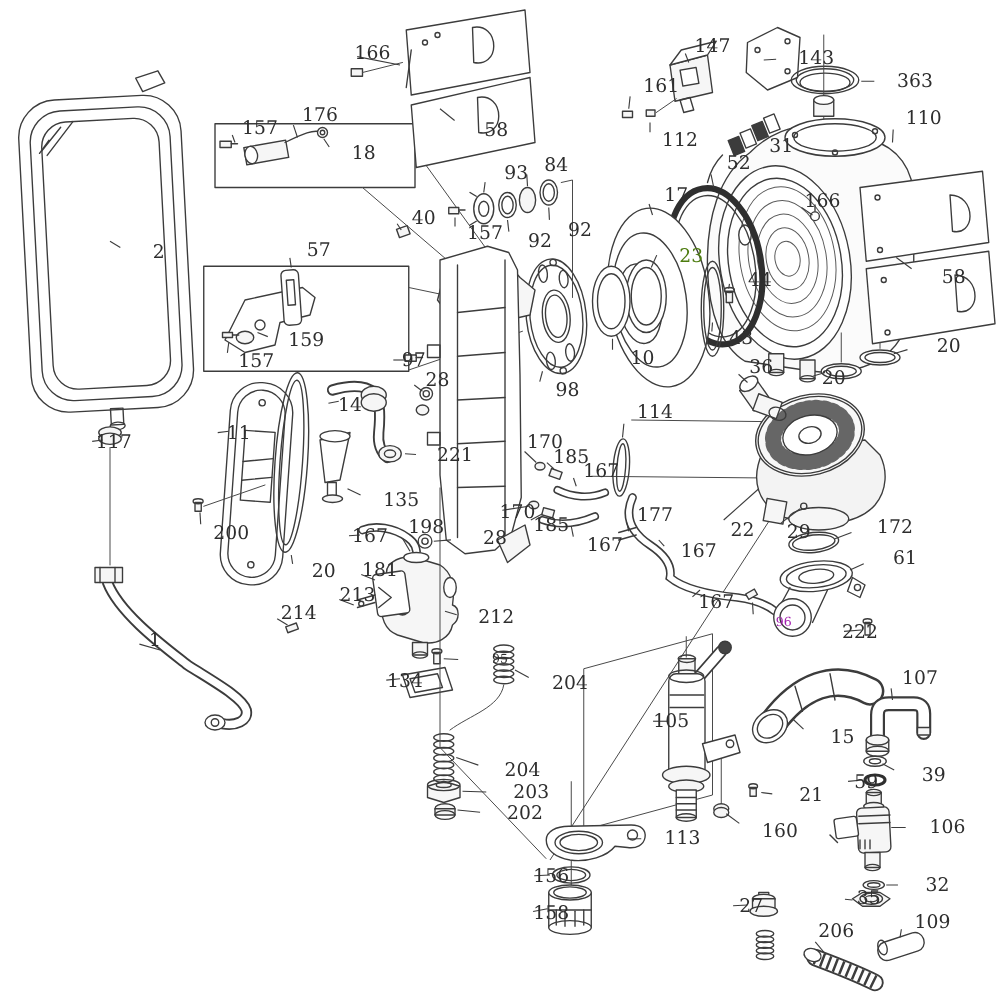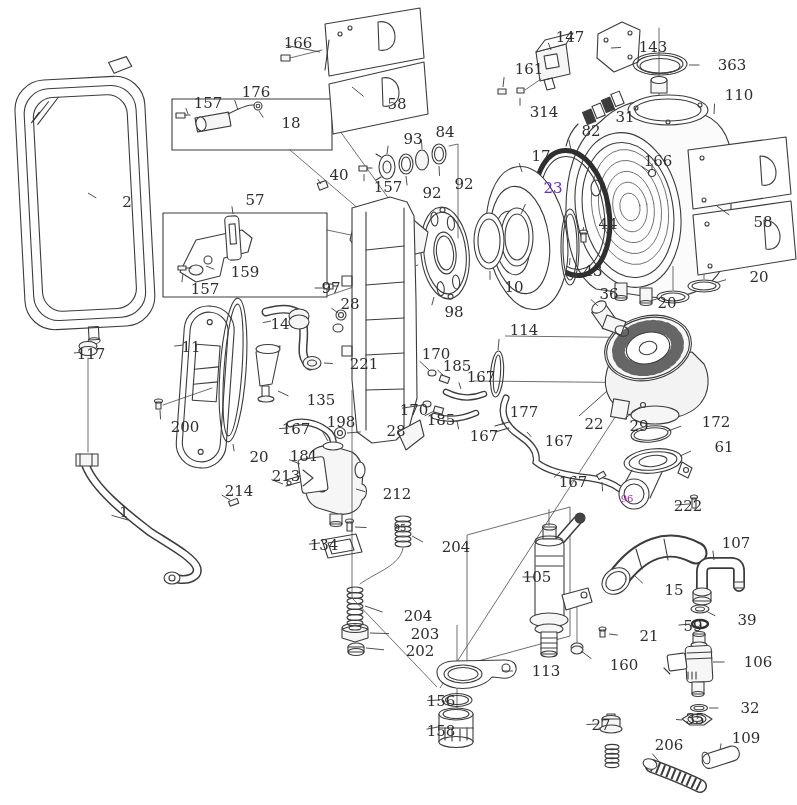--- a/index.html
+++ b/index.html
@@ -616,33 +616,33 @@
 <div id="label-layer">
       <span class="callout" style="left: 274px; top: 43px; color: rgb(46, 46, 46); font-size: 15px;">166</span>
       <span class="callout" style="left: 373px; top: 104px; color: rgb(46, 46, 46); font-size: 15px;">58</span>
       <span class="callout" style="left: 232px; top: 92px; color: rgb(46, 46, 46); font-size: 15px;">176</span>
       <span class="callout" style="left: 184px; top: 103px; color: rgb(46, 46, 46); font-size: 15px;">157</span>
       <span class="callout" style="left: 267px; top: 123px; color: rgb(46, 46, 46); font-size: 15px;">18</span>
       <span class="callout" style="left: 546px; top: 37px; color: rgb(46, 46, 46); font-size: 15px;">147</span>
       <span class="callout" style="left: 629px; top: 47px; color: rgb(46, 46, 46); font-size: 15px;">143</span>
       <span class="callout" style="left: 708px; top: 65px; color: rgb(46, 46, 46); font-size: 15px;">363</span>
       <span class="callout" style="left: 505px; top: 69px; color: rgb(46, 46, 46); font-size: 15px;">161</span>
-      <span class="callout" style="left: 520px; top: 112px; color: rgb(46, 46, 46); font-size: 15px;">314</span>
+      <span class="callout" style="left: 520px; top: 112px; color: rgb(46, 46, 46); font-size: 15px;">112</span>
       <span class="callout" style="left: 715px; top: 95px; color: rgb(46, 46, 46); font-size: 15px;">110</span>
-      <span class="callout" style="left: 567px; top: 131px; color: rgb(46, 46, 46); font-size: 15px;">82</span>
+      <span class="callout" style="left: 567px; top: 131px; color: rgb(46, 46, 46); font-size: 15px;">52</span>
       <span class="callout" style="left: 601px; top: 117px; color: rgb(46, 46, 46); font-size: 15px;">31</span>
       <span class="callout" style="left: 634px; top: 161px; color: rgb(46, 46, 46); font-size: 15px;">166</span>
       <span class="callout" style="left: 389px; top: 139px; color: rgb(46, 46, 46); font-size: 15px;">93</span>
       <span class="callout" style="left: 421px; top: 132px; color: rgb(46, 46, 46); font-size: 15px;">84</span>
       <span class="callout" style="left: 408px; top: 193px; color: rgb(46, 46, 46); font-size: 15px;">92</span>
       <span class="callout" style="left: 440px; top: 184px; color: rgb(46, 46, 46); font-size: 15px;">92</span>
       <span class="callout" style="left: 364px; top: 187px; color: rgb(46, 46, 46); font-size: 15px;">157</span>
       <span class="callout" style="left: 315px; top: 175px; color: rgb(46, 46, 46); font-size: 15px;">40</span>
       <span class="callout" style="left: 517px; top: 156px; color: rgb(46, 46, 46); font-size: 15px;">17</span>
-      <span class="callout" style="left: 529px; top: 188px; color: #6d28d9; font-size: 15px;">23</span>
+      <span class="callout" style="left: 529px; top: 205px; color: #4d7c0f; font-size: 15px;">23</span>
       <span class="callout" style="left: 584px; top: 224px; color: rgb(46, 46, 46); font-size: 15px;">44</span>
       <span class="callout" style="left: 569px; top: 271px; color: rgb(46, 46, 46); font-size: 15px;">43</span>
       <span class="callout" style="left: 739px; top: 222px; color: rgb(46, 46, 46); font-size: 15px;">58</span>
       <span class="callout" style="left: 735px; top: 277px; color: rgb(46, 46, 46); font-size: 15px;">20</span>
       <span class="callout" style="left: 643px; top: 303px; color: rgb(46, 46, 46); font-size: 15px;">20</span>
       <span class="callout" style="left: 585px; top: 294px; color: rgb(46, 46, 46); font-size: 15px;">36</span>
       <span class="callout" style="left: 103px; top: 202px; color: rgb(46, 46, 46); font-size: 15px;">2</span>
       <span class="callout" style="left: 67px; top: 354px; color: rgb(46, 46, 46); font-size: 15px;">117</span>
       <span class="callout" style="left: 231px; top: 200px; color: rgb(46, 46, 46); font-size: 15px;">57</span>
       <span class="callout" style="left: 221px; top: 272px; color: rgb(46, 46, 46); font-size: 15px;">159</span>

